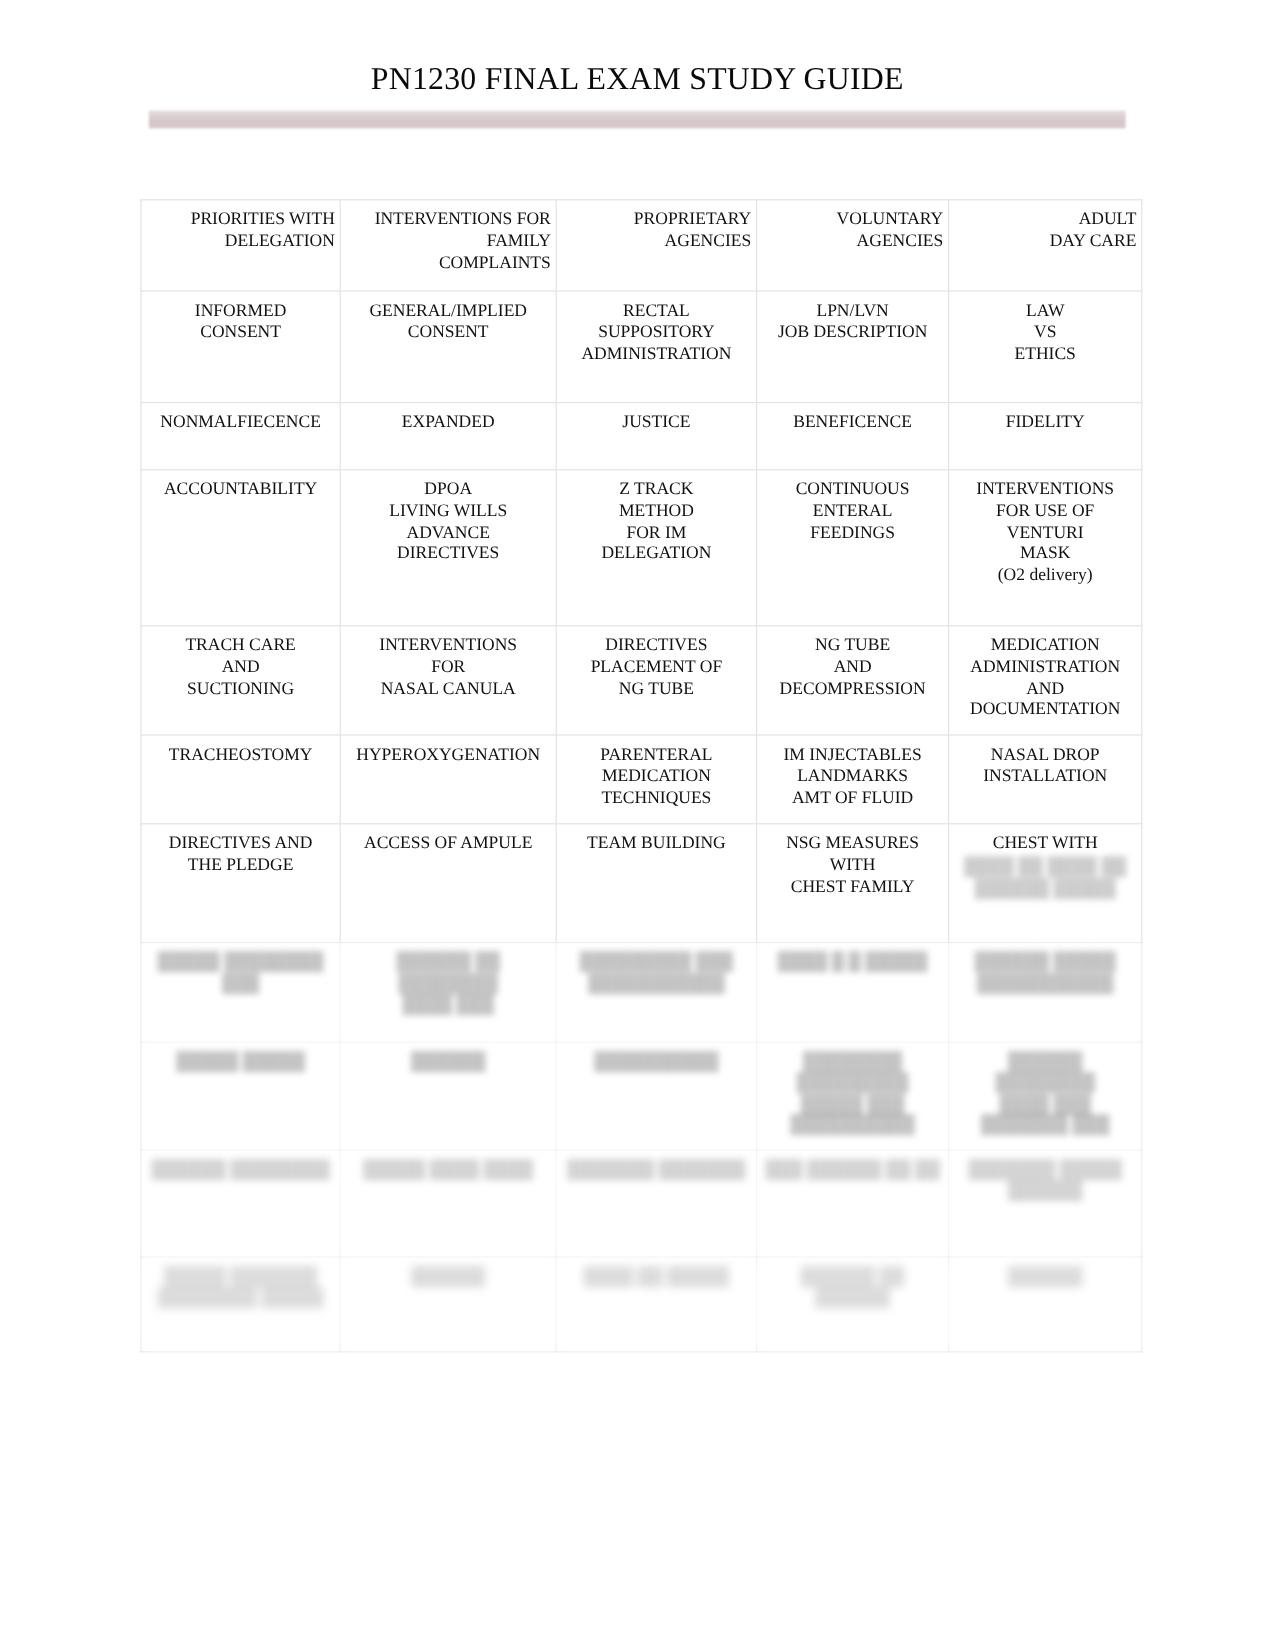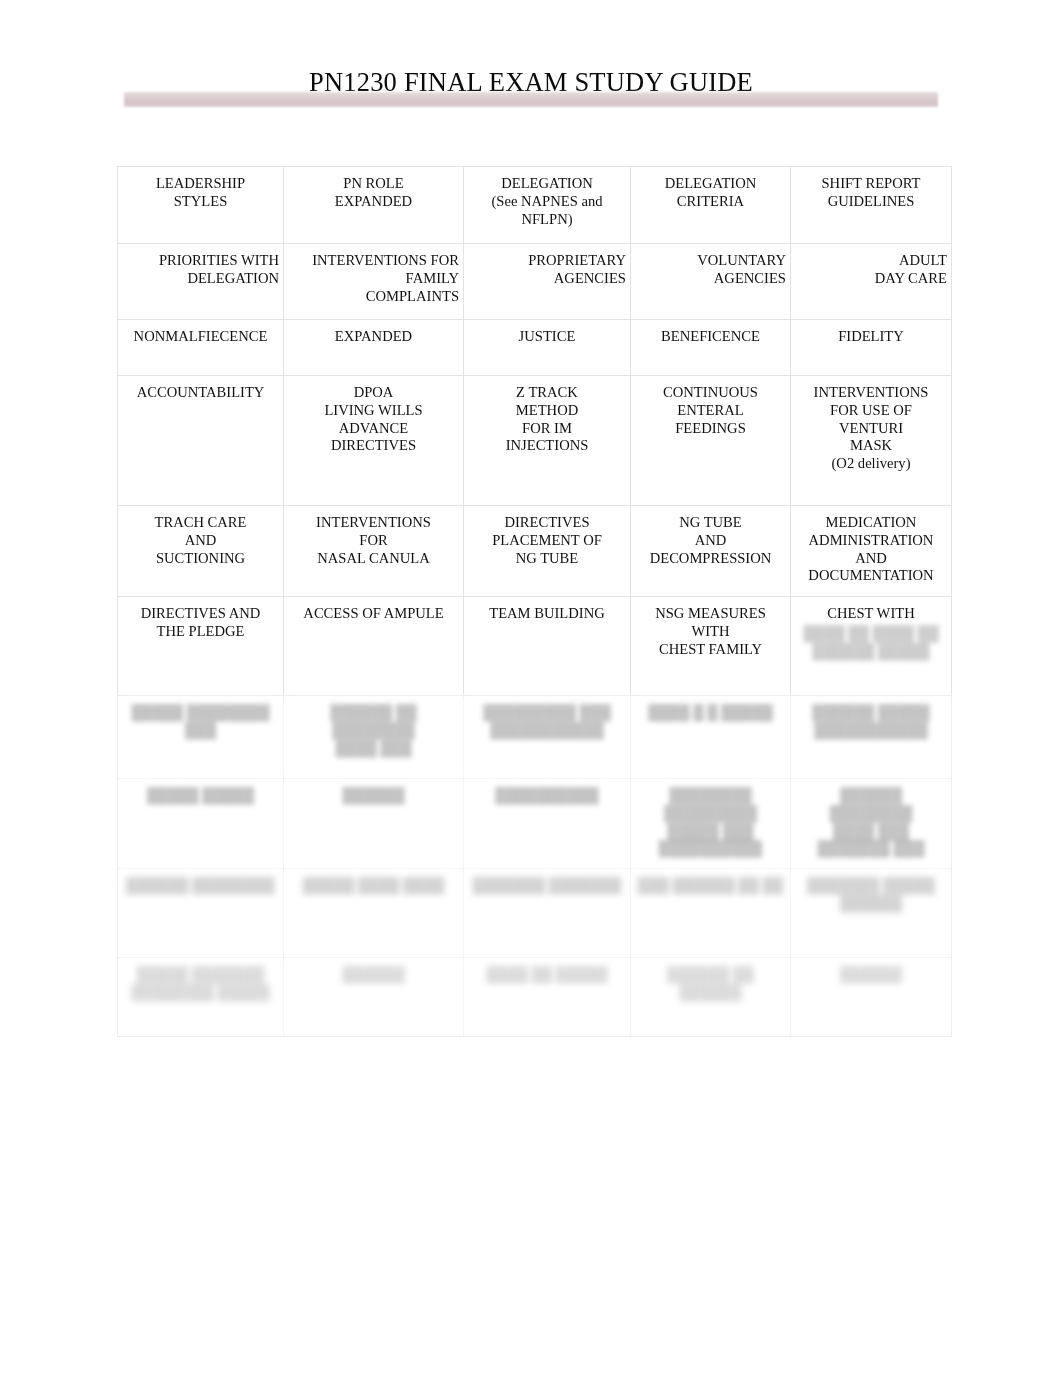--- a/index.html
+++ b/index.html
@@ -18,21 +18,21 @@
 
   .page {
     position: absolute;
     inset: 0;
     background: #ffffff;
   }
 
   
   .doc-title {
     position: absolute;
-    top: 68px;
+    top: 51px;
     left: 0;
     width: 1062px;
     text-align: center;
     font-size: 26.5px;
     letter-spacing: 0.2px;
     line-height: 1.1;
     font-family: "Liberation Serif", "DejaVu Serif", serif;
     color: #0a0a0a;
   }
 
@@ -132,43 +132,20 @@
     <table class="study-grid">
       <colgroup>
         <col class="c0">
           <col class="c1">
           <col class="c2">
           <col class="c3">
           <col class="c4">
       </colgroup>
       <tbody>
 
-        <tr class="r0">
-          <td>
-              <span class="cell-text">LEADERSHIP
-STYLES</span>
-            </td>
-          <td>
-              <span class="cell-text">PN ROLE
-EXPANDED</span>
-            </td>
-          <td>
-              <span class="cell-text">DELEGATION
-(See NAPNES and
-NFLPN)</span>
-            </td>
-          <td>
-              <span class="cell-text">DELEGATION
-CRITERIA</span>
-            </td>
-          <td>
-              <span class="cell-text">SHIFT REPORT
-GUIDELINES</span>
-            </td>
-        </tr>
 
         <tr class="r1">
           <td>
               <span class="cell-text">PRIORITIES WITH
 DELEGATION</span>
             </td>
           <td>
               <span class="cell-text">INTERVENTIONS FOR
 FAMILY
 COMPLAINTS</span>
@@ -180,20 +157,44 @@
           <td>
               <span class="cell-text">VOLUNTARY
 AGENCIES</span>
             </td>
           <td>
               <span class="cell-text">ADULT
 DAY CARE</span>
             </td>
         </tr>
 
+        <tr class="r2">
+          <td>
+              <span class="cell-text">INFORMED
+CONSENT</span>
+            </td>
+          <td>
+              <span class="cell-text">GENERAL/IMPLIED
+CONSENT</span>
+            </td>
+          <td>
+              <span class="cell-text">RECTAL
+SUPPOSITORY
+ADMINISTRATION</span>
+            </td>
+          <td>
+              <span class="cell-text">LPN/LVN
+JOB DESCRIPTION</span>
+            </td>
+          <td>
+              <span class="cell-text">LAW
+VS
+ETHICS</span>
+            </td>
+        </tr>
 
         <tr class="r3">
           <td>
               <span class="cell-text">NONMALFIECENCE</span>
             </td>
           <td>
               <span class="cell-text">EXPANDED</span>
             </td>
           <td>
               <span class="cell-text">JUSTICE</span>
@@ -214,21 +215,21 @@
           <td>
               <span class="cell-text">DPOA
 LIVING WILLS
 ADVANCE
 DIRECTIVES</span>
             </td>
           <td>
               <span class="cell-text">Z TRACK
 METHOD
 FOR IM
-INJECTIONS</span>
+DELEGATION</span>
             </td>
           <td>
               <span class="cell-text">CONTINUOUS
 ENTERAL
 FEEDINGS</span>
             </td>
           <td>
               <span class="cell-text">INTERVENTIONS
 FOR USE OF
 VENTURI
@@ -259,20 +260,42 @@
 DECOMPRESSION</span>
             </td>
           <td>
               <span class="cell-text">MEDICATION
 ADMINISTRATION
 AND
 DOCUMENTATION</span>
             </td>
         </tr>
 
+        <tr class="r7">
+          <td>
+              <span class="cell-text">TRACHEOSTOMY</span>
+            </td>
+          <td>
+              <span class="cell-text">HYPEROXYGENATION</span>
+            </td>
+          <td>
+              <span class="cell-text">PARENTERAL
+MEDICATION
+TECHNIQUES</span>
+            </td>
+          <td>
+              <span class="cell-text">IM INJECTABLES
+LANDMARKS
+AMT OF FLUID</span>
+            </td>
+          <td>
+              <span class="cell-text">NASAL DROP
+INSTALLATION</span>
+            </td>
+        </tr>
 
         <tr class="r8">
           <td>
               <span class="cell-text">DIRECTIVES AND
 THE PLEDGE</span>
             </td>
           <td>
               <span class="cell-text">ACCESS OF AMPULE</span>
             </td>
           <td>

